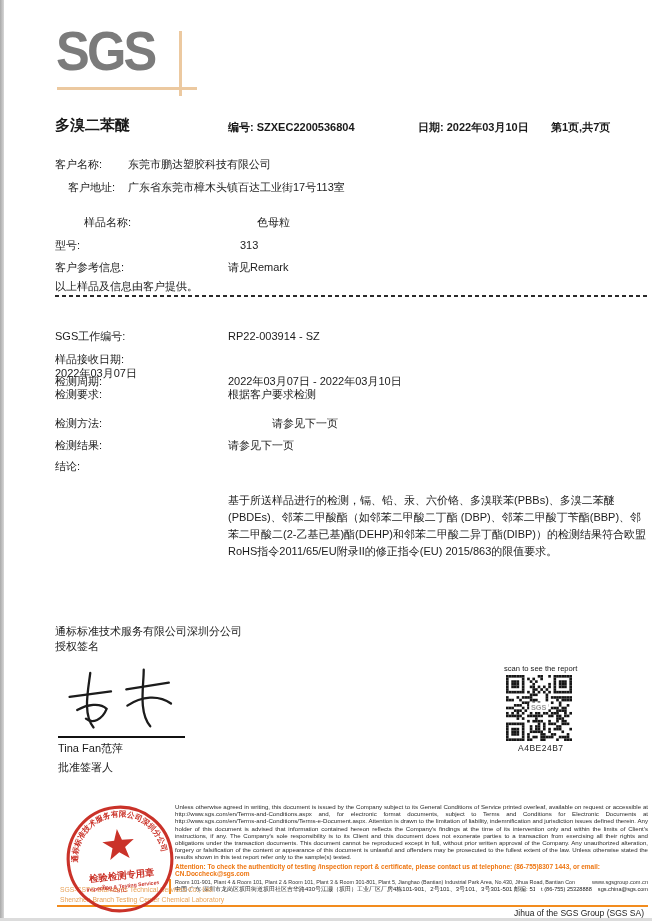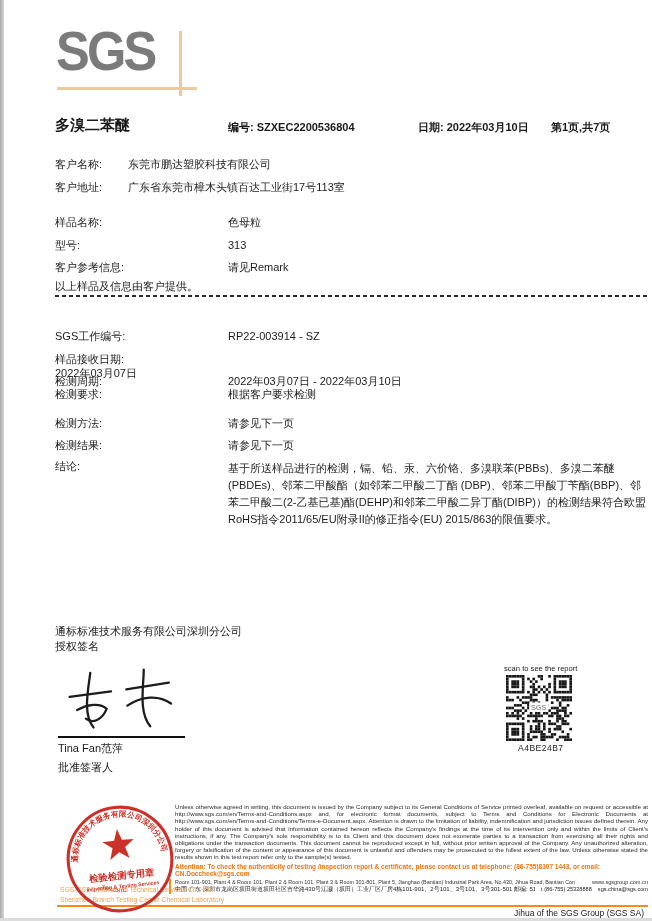--- a/index.html
+++ b/index.html
@@ -15,21 +15,21 @@
   .doc-title{left:55px;top:116px;font-size:15px;font-weight:bold;}
   .hnum{left:228px;top:120px;font-size:11px;font-weight:600;}
   .hdate{left:418px;top:120px;font-size:11px;font-weight:600;}
   .hpage{left:551px;top:120px;font-size:11px;font-weight:600;}
   
   .r{position:absolute;left:55px;display:flex;font-size:11px;line-height:1.25;color:#1c1c1c;}
   .r .l{flex:0 0 auto;}
   .w1 .l{width:73px;}
   .w2 .l{width:173px;}
   .r .v{white-space:nowrap;}
-  .para .v{white-space:normal;width:418px;line-height:1.55;}
+  .para .v{white-space:normal;width:418px;line-height:1.55;margin-top:32px;}
   .note{position:absolute;left:55px;font-size:11px;}
   .dash{position:absolute;left:55px;top:295px;width:592px;height:2px;background:repeating-linear-gradient(90deg,#2a2a2a 0 4px,transparent 4px 7px);}
   
   .sig-company{left:55px;top:624px;font-size:11px;}
   .sig-auth{left:55px;top:639px;font-size:11px;}
   .sig-svg{left:58px;top:662px;}
   .sig-line{left:58px;top:736px;width:127px;height:1.6px;background:#111;}
   .sig-name{left:58px;top:741px;font-size:11px;}
   .sig-title{left:58px;top:760px;font-size:11px;}
   
@@ -65,30 +65,30 @@
   <div class="abs tan-v"></div>
   <div class="abs doc-title">多溴二苯醚</div>
   <div class="abs hnum">编号: SZXEC2200536804</div>
   <div class="abs hdate">日期: 2022年03月10日</div>
   <div class="abs hpage">第1页,共7页</div>
 
   <div class="r w1" style="top:158px;">
     <span class="l">客户名称:</span>
     <span class="v">东莞市鹏达塑胶科技有限公司</span>
   </div>
-  <div class="r w1" style="top:181px;">
+  <div class="r w1" style="top:181px;text-align:center;">
     <span class="l">客户地址:</span>
     <span class="v">广东省东莞市樟木头镇百达工业街17号113室</span>
   </div>
 
-  <div class="r w2" style="top:216px;">
+  <div class="r w2" style="top:216px;margin-left:29px;">
     <span class="l">样品名称:</span>
     <span class="v">色母粒</span>
   </div>
-  <div class="r w2" style="top:239px;">
+  <div class="r w2" style="top:239px;gap:12px;">
     <span class="l">型号:</span>
     <span class="v">313</span>
   </div>
   <div class="r w2" style="top:261px;">
     <span class="l">客户参考信息:</span>
     <span class="v">请见Remark</span>
   </div>
   <div class="note" style="top:279px;">以上样品及信息由客户提供。</div>
 
   <div class="dash"></div>
@@ -102,21 +102,21 @@
     <span class="v">2022年03月07日</span>
   </div>
   <div class="r w2" style="top:375px;">
     <span class="l">检测周期:</span>
     <span class="v">2022年03月07日 - 2022年03月10日</span>
   </div>
   <div class="r w2" style="top:388px;">
     <span class="l">检测要求:</span>
     <span class="v">根据客户要求检测</span>
   </div>
-  <div class="r w2" style="top:417px;">
+  <div class="r w2" style="top:417px;gap:44px;">
     <span class="l">检测方法:</span>
     <span class="v">请参见下一页</span>
   </div>
   <div class="r w2" style="top:439px;">
     <span class="l">检测结果:</span>
     <span class="v">请参见下一页</span>
   </div>
   <div class="r w2 para" style="top:460px;">
     <span class="l">结论:</span>
     <span class="v">基于所送样品进行的检测，镉、铅、汞、六价铬、多溴联苯(PBBs)、多溴二苯醚(PBDEs)、邻苯二甲酸酯（如邻苯二甲酸二丁酯 (DBP)、邻苯二甲酸丁苄酯(BBP)、邻苯二甲酸二(2-乙基已基)酯(DEHP)和邻苯二甲酸二异丁酯(DIBP)）的检测结果符合欧盟RoHS指令2011/65/EU附录II的修正指令(EU) 2015/863的限值要求。</span>

